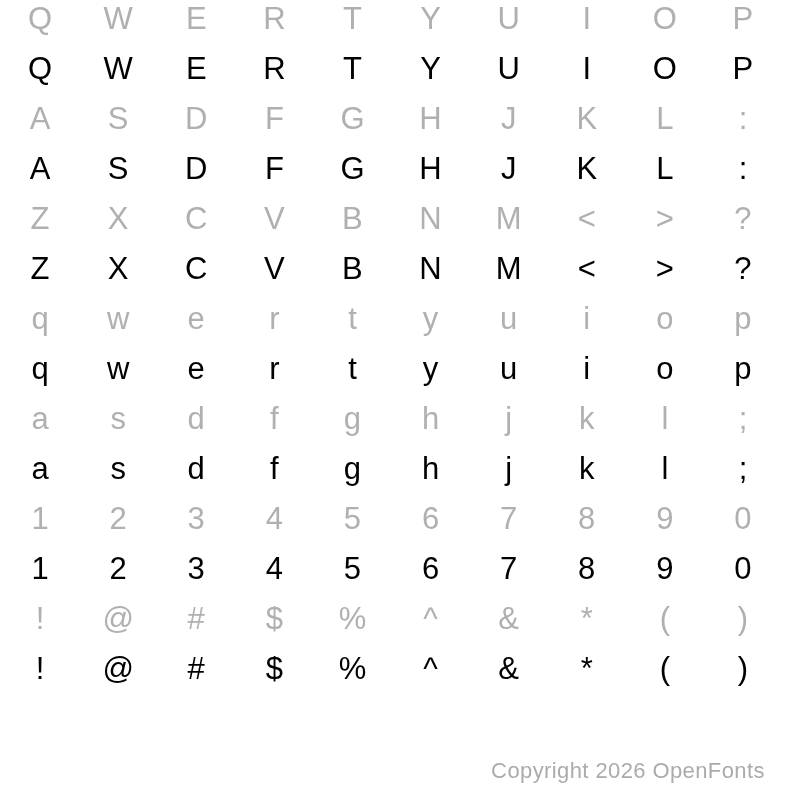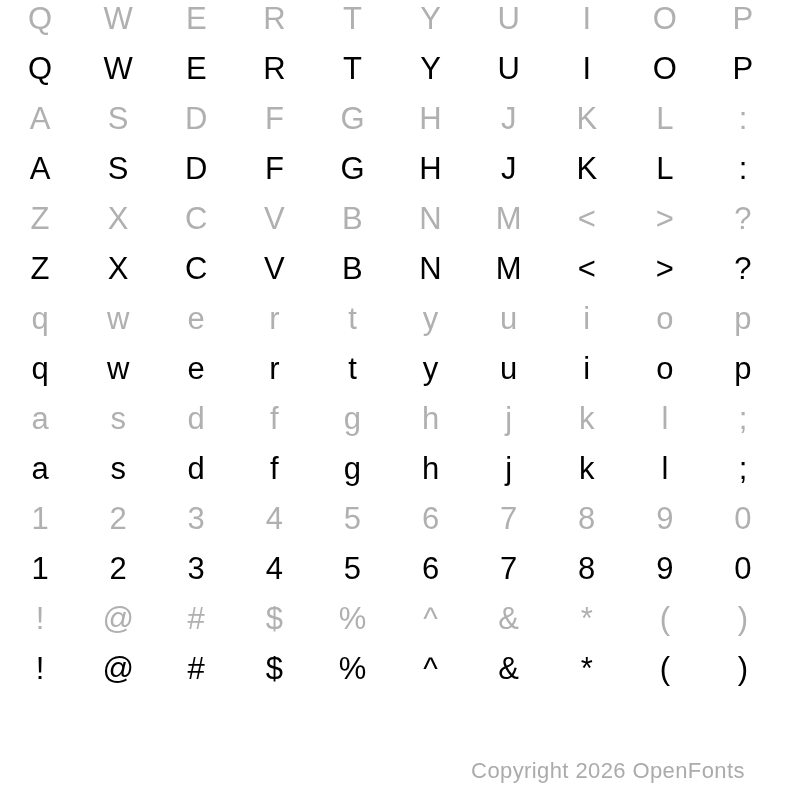--- a/index.html
+++ b/index.html
@@ -33,21 +33,21 @@
     text-align:center;
     line-height:50px;
     font-size:31px;
     letter-spacing:0;
     white-space:pre;
   }
   .glyph-row.muted .glyph-cell{ color:var(--muted); }
   .glyph-row.solid .glyph-cell{ color:var(--solid); }
   .copyright{
     position:absolute;
-    left:468px;
+    left:488px;
     top:758px;
     width:280px;
     text-align:center;
     font-size:22px;
     color:var(--copyright);
     letter-spacing:0.4px;
     white-space:nowrap;
   }
 </style>
 </head>

